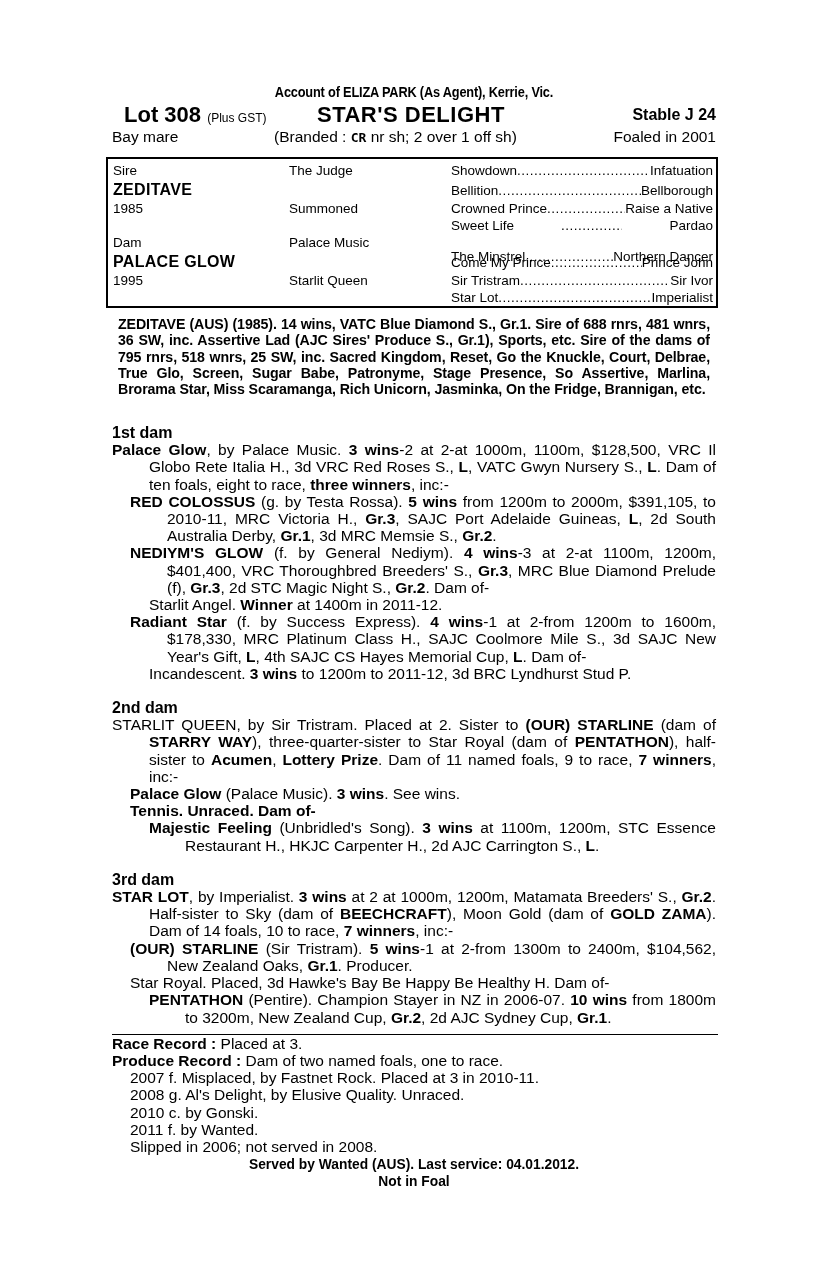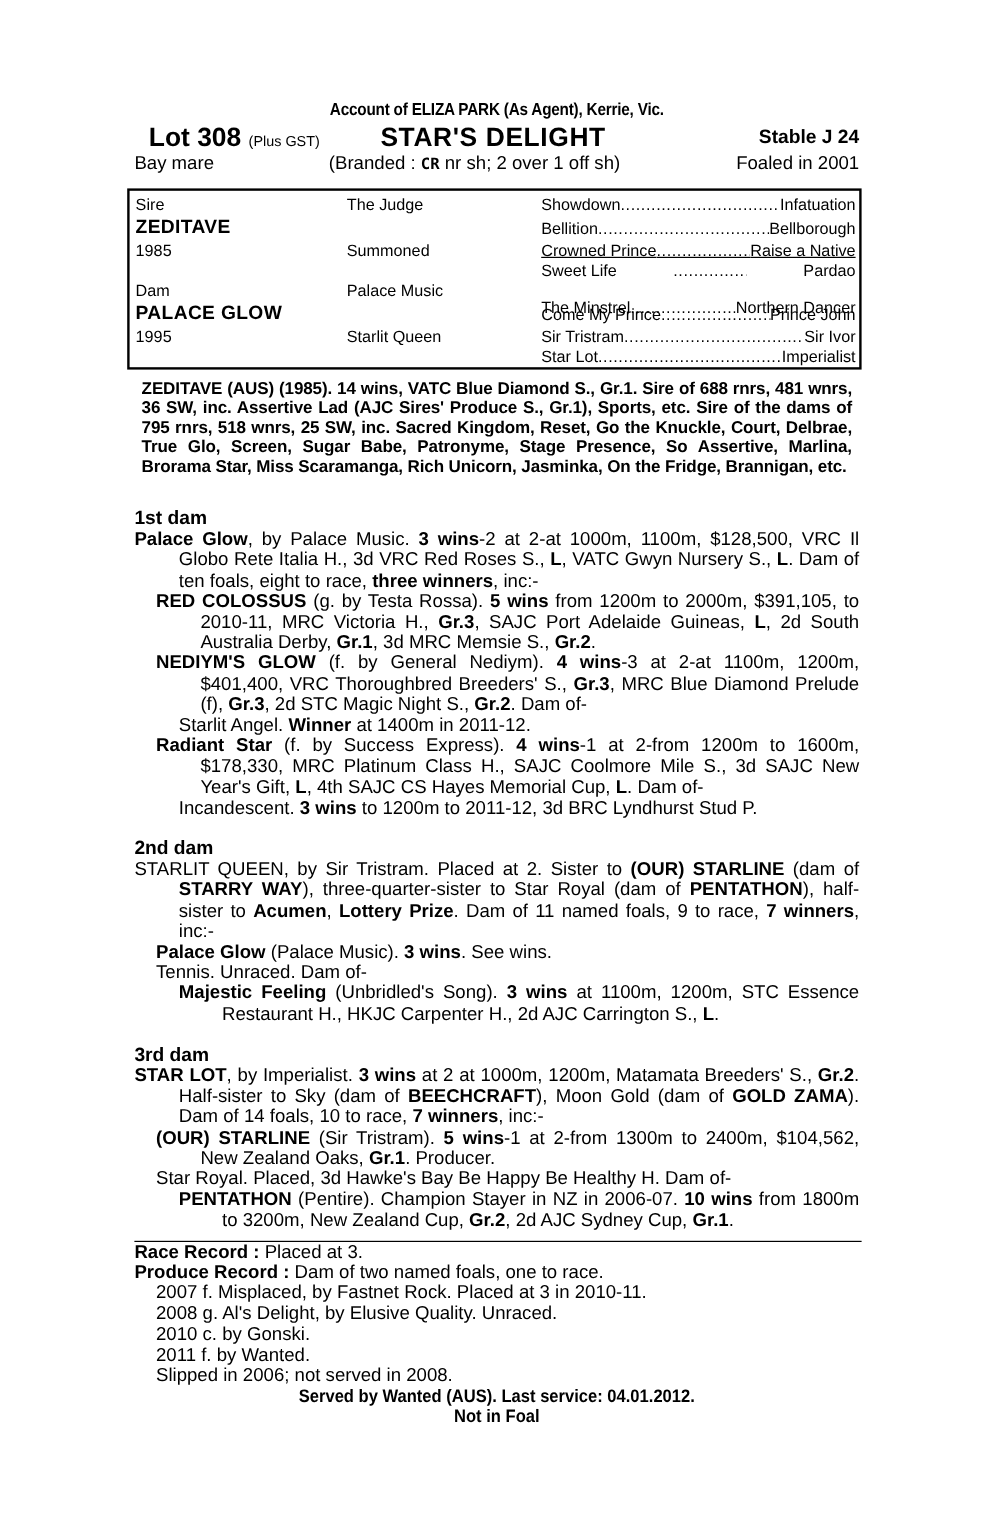--- a/index.html
+++ b/index.html
@@ -81,21 +81,21 @@
     <div class="cell g3" style="top:4px;">
         <span class="nm">Showdown</span>
         <span class="dots"></span>
         <span class="sr">Infatuation</span>
       </div>
     <div class="cell g3" style="top:24px;">
         <span class="nm">Bellition</span>
         <span class="dots"></span>
         <span class="sr">Bellborough</span>
       </div>
-    <div class="cell g3" style="top:42px;text-decoration:underline;">
+    <div class="cell g3" style="top:42px;">
         <span class="nm">Crowned Prince</span>
         <span class="dots"></span>
         <span class="sr">Raise a Native</span>
       </div>
     <div class="cell g3" style="top:59px;gap:47px;">
         <span class="nm">Sweet Life</span>
         <span class="dots"></span>
         <span class="sr">Pardao</span>
       </div>
     <div class="cell g3" style="top:76px;margin-top:14px;">
@@ -137,21 +137,21 @@
 
     <p class="p" style="padding-left:37px;"><span>Incandescent. </span><span class="b">3 wins</span><span> to 1200m to 2011-12, 3d BRC Lyndhurst Stud P.</span></p>
 
     <div class="gap"></div>
 
     <p class="h">2nd dam</p>
     <p class="p hang0"><span>STARLIT QUEEN, by Sir Tristram. Placed at 2. Sister to </span><span class="b">(OUR) STARLINE</span><span> (dam of </span><span class="b">STARRY WAY</span><span>), three-quarter-sister to Star Royal (dam of </span><span class="b">PENTATHON</span><span>), half-sister to </span><span class="b">Acumen</span><span>, </span><span class="b">Lottery Prize</span><span>. Dam of 11 named foals, 9 to race, </span><span class="b">7 winners</span><span>, inc:-</span></p>
 
     <p class="p" style="padding-left:18px;"><span class="b">Palace Glow</span><span> (Palace Music). </span><span class="b">3 wins</span><span>. See wins.</span></p>
 
-    <p class="p" style="padding-left:18px;">Tennis. Unraced. Dam of-</p>
+    <p class="p" style="padding-left:18px;font-weight:bold;">Tennis. Unraced. Dam of-</p>
 
     <p class="p hang3"><span class="b">Majestic Feeling</span><span> (Unbridled's Song). </span><span class="b">3 wins</span><span> at 1100m, 1200m, STC Essence Restaurant H., HKJC Carpenter H., 2d AJC Carrington S., </span><span class="b">L</span><span>.</span></p>
 
     <div class="gap"></div>
 
     <p class="h">3rd dam</p>
     <p class="p hang0"><span class="b">STAR LOT</span><span>, by Imperialist. </span><span class="b">3 wins</span><span> at 2 at 1000m, 1200m, Matamata Breeders' S., </span><span class="b">Gr.2</span><span>. Half-sister to Sky (dam of </span><span class="b">BEECHCRAFT</span><span>), Moon Gold (dam of </span><span class="b">GOLD ZAMA</span><span>). Dam of 14 foals, 10 to race, </span><span class="b">7 winners</span><span>, inc:-</span></p>
 
     <p class="p hang1"><span class="b">(OUR) STARLINE</span><span> (Sir Tristram). </span><span class="b">5 wins</span><span>-1 at 2-from 1300m to 2400m, $104,562, New Zealand Oaks, </span><span class="b">Gr.1</span><span>. Producer.</span></p>
 

